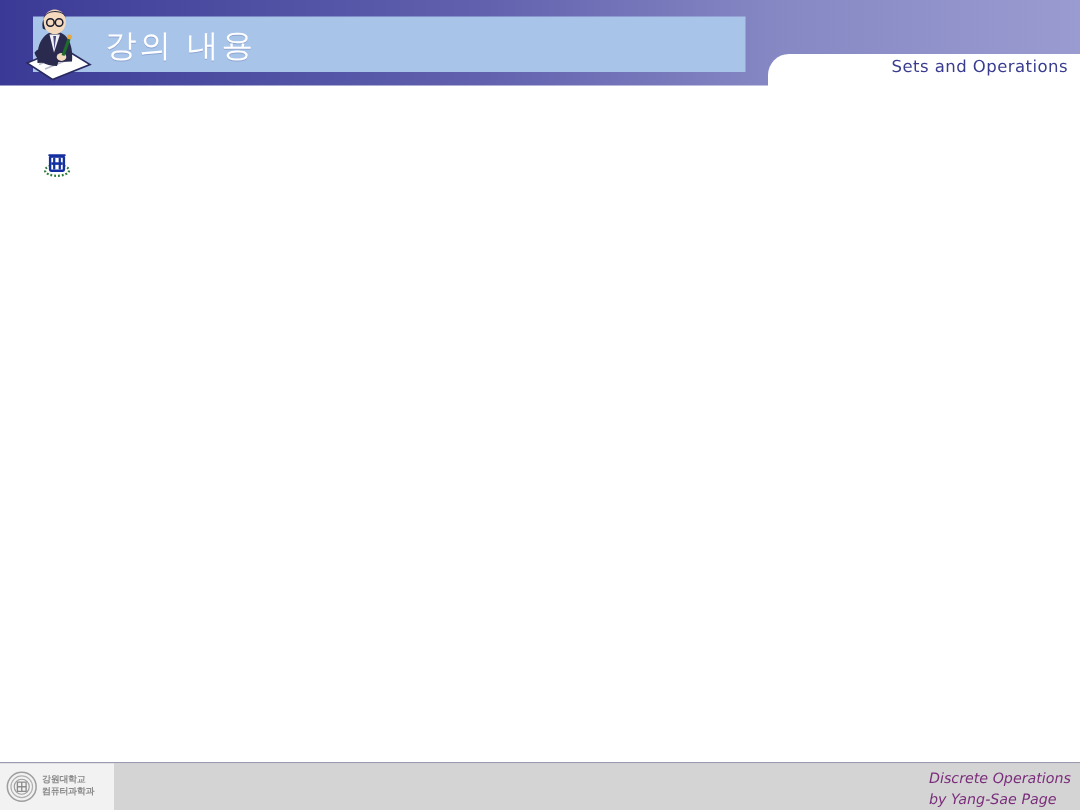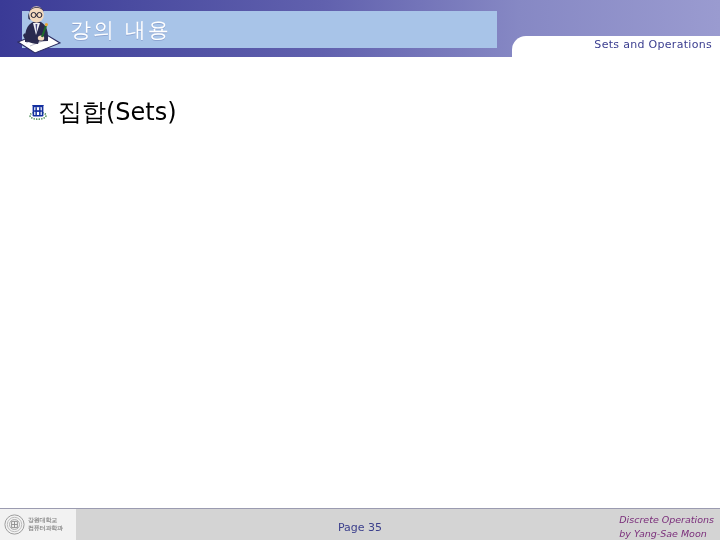--- a/index.html
+++ b/index.html
@@ -239,21 +239,20 @@
         <svg viewBox="0 0 20 20" width="20" height="20" aria-hidden="true">
           <ellipse cx="10" cy="13.6" rx="8" ry="3.6" fill="none" stroke="#2f7a3a" stroke-width="1.5" stroke-dasharray="1.2 1.3"></ellipse>
           <rect x="4.6" y="3.6" width="10.8" height="11" rx="1.4" fill="#1430a0"></rect>
           <rect x="6.2" y="5.2" width="7.6" height="7.8" fill="#ffffff"></rect>
           <rect x="7.4" y="5.2" width="1.5" height="7.8" fill="#1430a0"></rect>
           <rect x="11.1" y="5.2" width="1.5" height="7.8" fill="#1430a0"></rect>
           <rect x="6.2" y="8.2" width="7.6" height="1.7" fill="#1430a0"></rect>
           <rect x="4.2" y="2.9" width="11.6" height="1.3" rx="0.5" fill="#1430a0"></rect>
         </svg>
       </span>
-      <span class="bullet-text">집합(Sets)</span>
     </div>
 
 
   </div>
 
   <div class="footer-rule"></div>
   <div class="footer-bar"></div>
   <div class="footer-logo-box"></div>
 
   <div class="footer-logo">
@@ -266,20 +265,19 @@
         <line x1="10.5" y1="7.4" x2="10.5" y2="13.6" stroke="#8c8c8c" stroke-width="0.9"></line>
         <line x1="7.6" y1="10.5" x2="13.4" y2="10.5" stroke="#8c8c8c" stroke-width="0.9"></line>
       </svg>
     </span>
     <span class="footer-seal-text">
       <span>강원대학교</span><br>
       <span>컴퓨터과학과</span>
     </span>
   </div>
 
-  <div class="footer-page">Page 35</div>
 
   <div class="footer-credit">
     <span>Discrete Operations</span><br>
-    <span>by Yang-Sae Moon</span>
+    <span>by Yang-Sae Page</span>
   </div>
 
 </div>
 
 </body></html>

